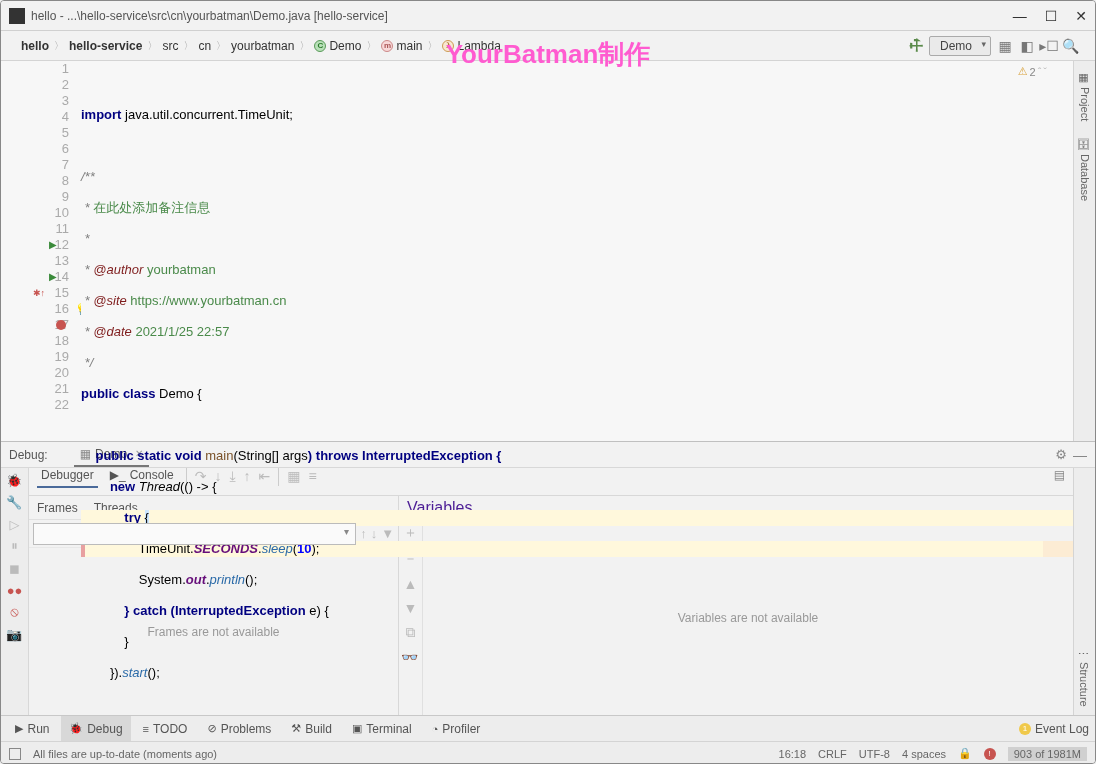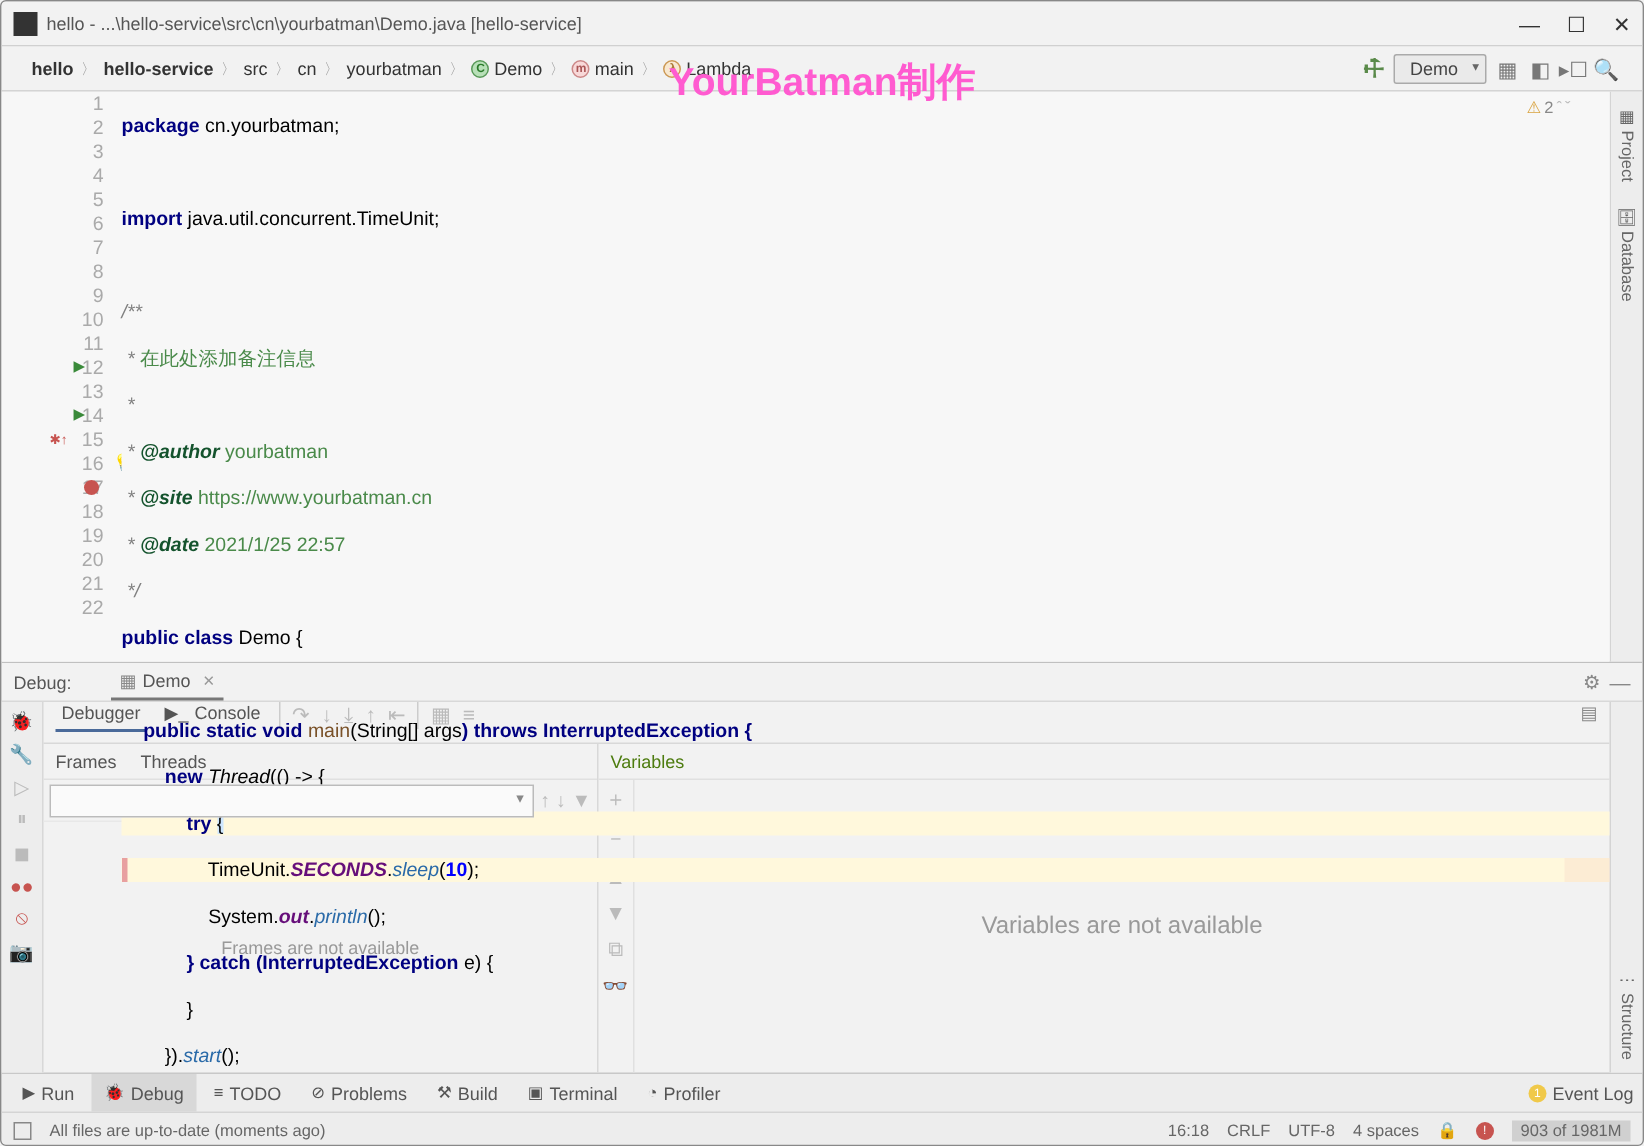--- a/index.html
+++ b/index.html
@@ -30,21 +30,21 @@
 .gutter .ln { height:16px; line-height:16px; position:relative;}
 .gutter .run-marker { position:absolute; left:48px; color:#3a8a3a; font-size:10px;}
 .gutter .bulb { position:absolute; right:-20px; font-size:11px;}
 .gutter .bp { position:absolute; left:55px; top:3px; width:10px; height:10px; border-radius:50%; background:#c75450;}
 .gutter .red-arrow { position:absolute; left:32px; color:#c75450; font-size:9px;}
 .code { flex:1; position:relative; background:#f7f7f7; white-space:pre;}
 .code .line { height:16px; line-height:16px; }
 .hl-yellow { background:#fff8dc; display:block; width:100%;}
 .hl-pink-left { box-shadow: inset 4px 0 0 #e8a0a0, inset -6000px 0 0 -5970px rgba(232,160,160,0.12);}
 .kw { color:#000080; font-weight:bold;}
-.ann { color:#14532d; font-weight:bold;}
+.ann { color:#7f1d1d; font-weight:normal;}
 .cm { color:#808080; font-style:italic;}
 .cm-g { color:#4a8a4a;}
 .cls { color:#660e7a; font-weight:bold;}
 .mth { color:#7a5229;}
 .num { color:#0000ff;}
 .call { color:#000000;}
 .it { font-style:italic;}
 .err-ind { position:absolute; top:4px; right:26px; display:flex; align-items:center; gap:2px; color:#888; font-size:11px; z-index:5;}
 .err-ind .warn { color:#d9a441;}
 .err-ind .chev { color:#bbb; }
@@ -73,25 +73,25 @@
 .dbg-content { flex:1; display:flex;}
 .frames-panel { width:370px; border-right:1px solid #d8d8d8; display:flex; flex-direction:column;}
 .fp-head { height:24px; display:flex; align-items:center; font-size:12px; padding:0 8px; gap:16px; border-bottom:1px solid #e0e0e0; color:#555;}
 .fp-head .active3 { font-weight:normal;}
 .fp-tools { height:28px; display:flex; align-items:center; padding:0 4px; gap:4px; border-bottom:1px solid #e8e8e8;}
 .fp-tools .dd { flex:1; height:22px; border:1px solid #bbb; background:#fafafa; font-size:12px; position:relative;}
 .fp-tools .dd::after { content:"▾"; position:absolute; right:6px; top:2px; color:#888; font-size:10px;}
 .fp-tools .arr { color:#bbb; font-size:13px; cursor:pointer;}
 .fp-body { flex:1; display:flex; align-items:center; justify-content:center; color:#999; font-size:12px;}
 .vars-panel { flex:1; display:flex; flex-direction:column;}
-.vp-head { height:24px; display:flex; align-items:center; font-size:12px; padding:0 8px; color:#4d7c0f; border-bottom:1px solid #e0e0e0;}
+.vp-head { height:24px; display:flex; align-items:center; font-size:16px; padding:0 8px; color:#4c1d95; border-bottom:1px solid #e0e0e0;}
 .vp-row { flex:1; display:flex;}
 .vp-tools { width:24px; border-right:1px solid #e0e0e0; display:flex; flex-direction:column; align-items:center; padding-top:4px; gap:8px; color:#bbb; font-size:14px;}
 .vp-tools .t3 { cursor:pointer;}
-.vp-body { flex:1; display:flex; align-items:center; justify-content:center; color:#999; font-size:16px;}
+.vp-body { flex:1; display:flex; align-items:center; justify-content:center; color:#999; font-size:12px;}
 .right-strip2 { width:22px; background:#ededed; border-left:1px solid #d4d4d4; display:flex; flex-direction:column; align-items:center; justify-content:flex-end; padding-bottom:8px;}
 .right-strip2 .v2 { writing-mode:vertical-rl; font-size:11px; color:#666; cursor:pointer;}
 .bottom-tabs { height:26px; border-top:1px solid #c8c8c8; background:#ededed; display:flex; align-items:center; padding:0 6px; font-size:12px; color:#555; gap:4px;}
 .bottom-tabs .btab { display:flex; align-items:center; gap:4px; padding:0 8px; height:100%; cursor:pointer;}
 .bottom-tabs .btab.active4 { background:#d8d8d8;}
 .bottom-tabs .bicon { font-size:11px;}
 .bottom-tabs .spacer2 { flex:1;}
 .bottom-tabs .eventlog { display:flex; align-items:center; gap:4px;}
 .bottom-tabs .dot-y { width:12px; height:12px; border-radius:50%; background:#f0c94a; color:#fff; font-size:8px; display:flex; align-items:center; justify-content:center;}
 .status-bar { height:24px; background:#ededed; border-top:1px solid #d4d4d4; display:flex; align-items:center; padding:0 8px; font-size:11px; color:#666; gap:12px;}
@@ -178,21 +178,20 @@
       <div class="ln">15<span class="red-arrow">✱↑</span></div>
       <div class="ln">16<span class="bulb">💡</span></div>
       <div class="ln">17<span class="bp"></span></div>
       <div class="ln">18</div>
         <div class="ln">19</div>
         <div class="ln">20</div>
       <div class="ln">21</div>
         <div class="ln">22</div>
     </div>
     <div class="code">
-<div class="line"><span class="kw">package </span><span class="call">cn.yourbatman</span>;</div>
 <div class="line"></div>
 <div class="line"><span class="kw">import </span><span class="call">java.util.concurrent.TimeUnit</span>;</div>
 <div class="line"></div>
 <div class="line cm">/**</div>
 <div class="line"><span class="cm"> * </span><span class="cm-g">在此处添加备注信息</span></div>
 <div class="line cm"> *</div>
 <div class="line"><span class="cm"> * </span><span class="ann it">@author</span><span class="cm-g"> yourbatman</span></div>
 <div class="line"><span class="cm"> * </span><span class="ann it">@site</span><span class="cm-g"> https://www.yourbatman.cn</span></div>
 <div class="line"><span class="cm"> * </span><span class="ann it">@date</span><span class="cm-g"> 2021/1/25 22:57</span></div>
 <div class="line cm"> */</div>

